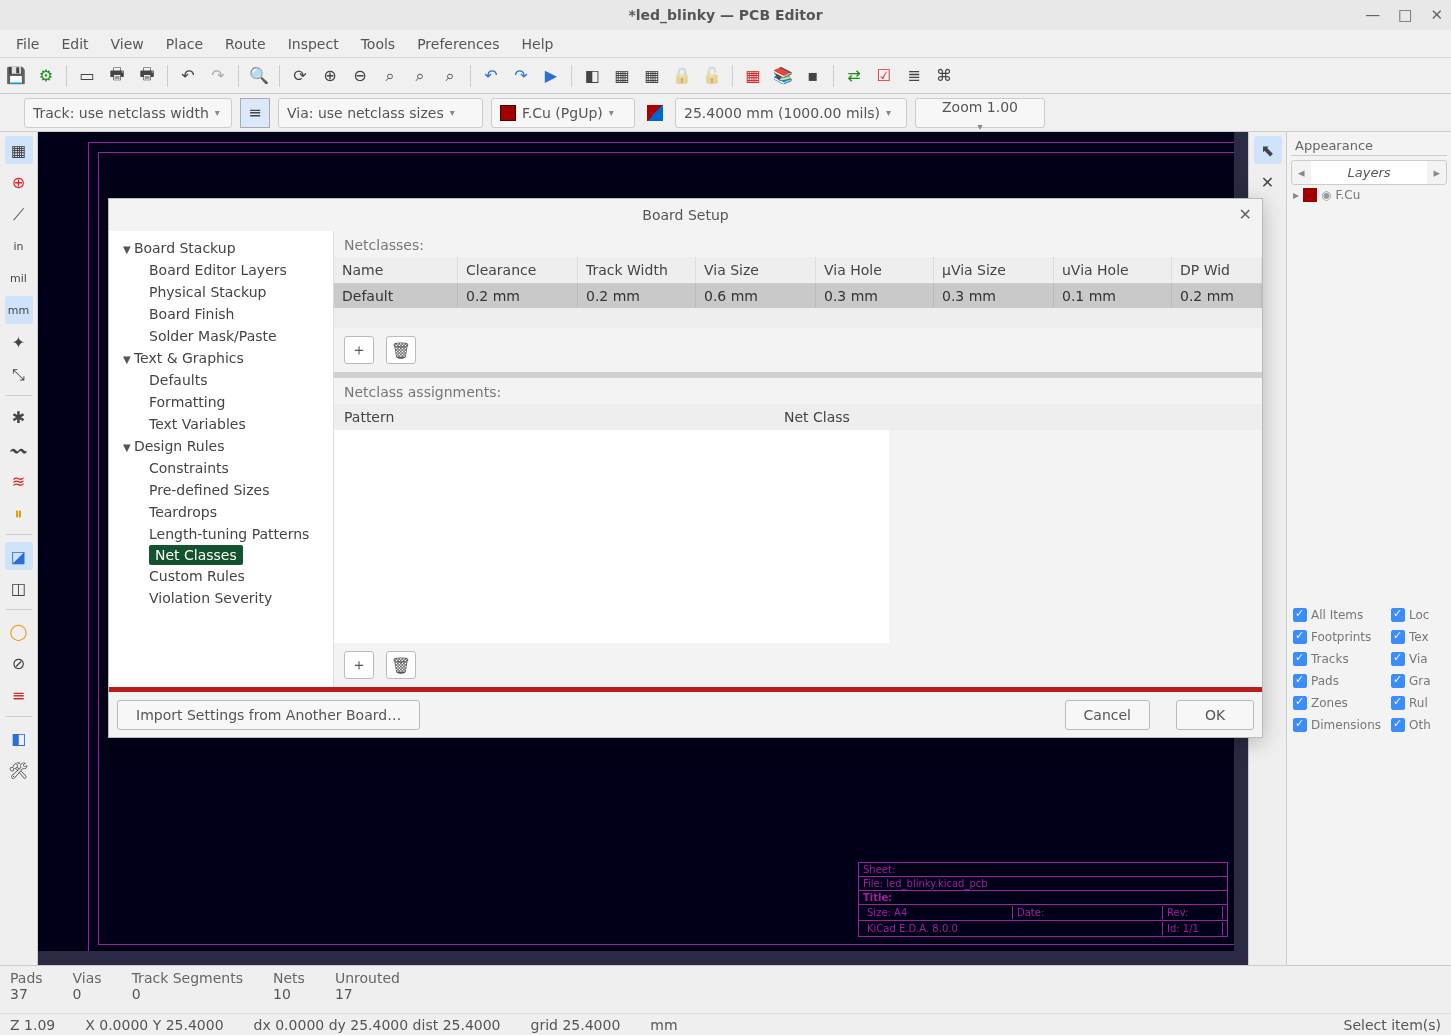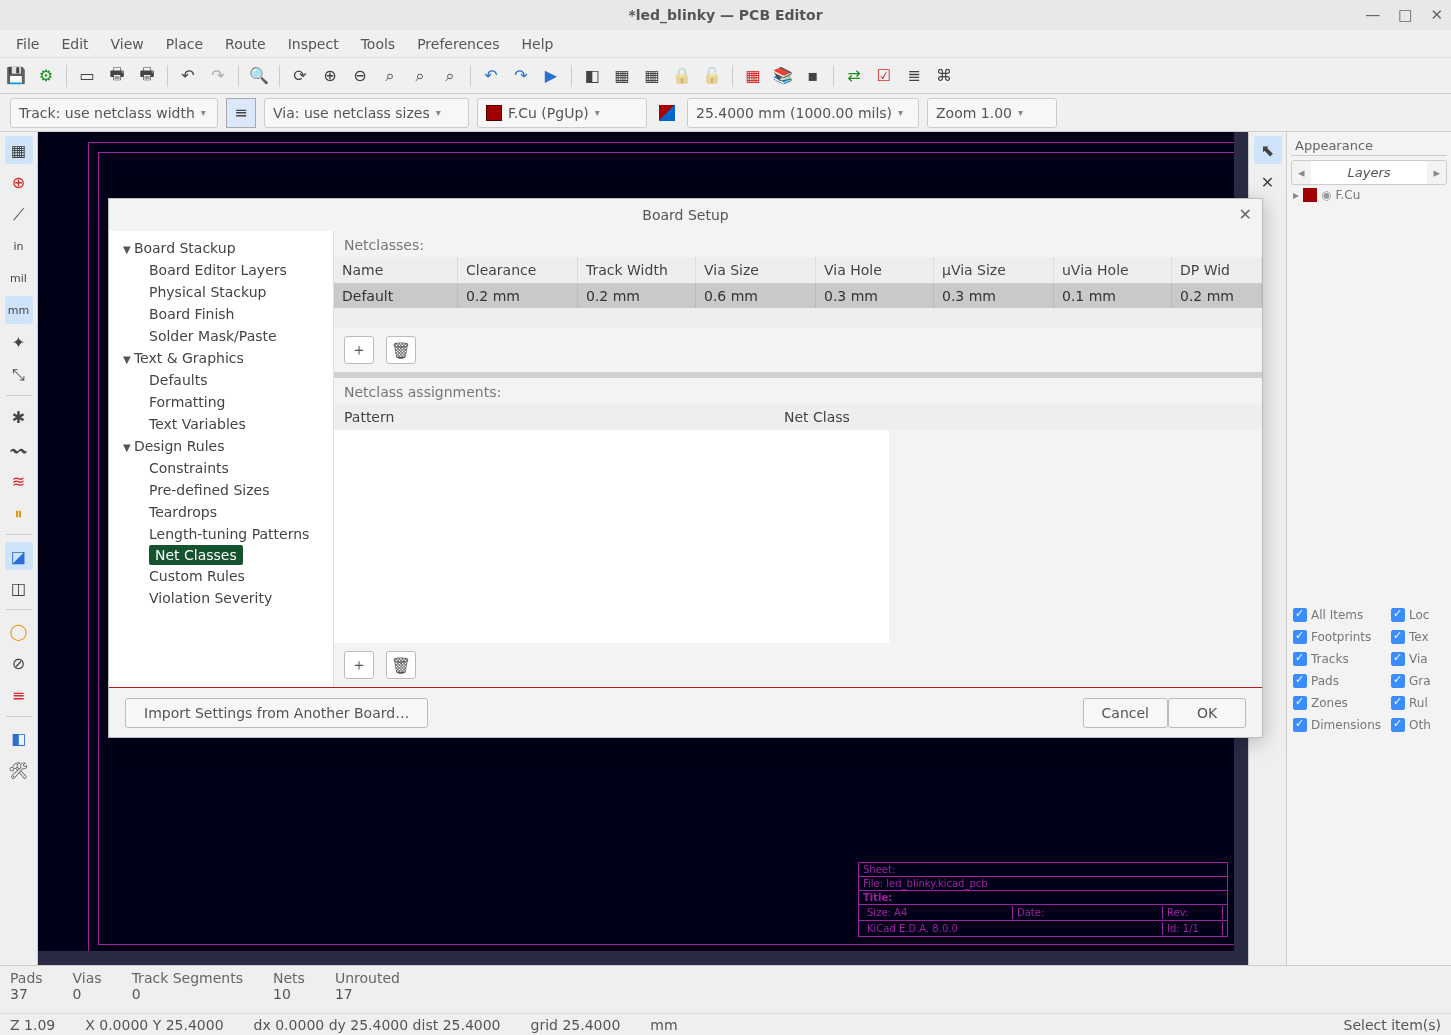--- a/index.html
+++ b/index.html
@@ -13,21 +13,21 @@
   
   .menubar { height: 28px; background: #f0f0f0; display: flex; align-items: center; padding: 0 6px; gap: 2px; border-bottom: 1px solid #ddd; }
   .menubar span { padding: 4px 10px; color: #555; font-size: 14px; }
 
   
   .toolbar { height: 36px; background: #f0f0f0; display: flex; align-items: center; padding: 0 4px; gap: 6px; border-bottom: 1px solid #ccc; }
   .tool-icon { width: 24px; height: 24px; display: flex; align-items: center; justify-content: center; color: #444; font-size: 16px; }
   .tool-sep { width: 1px; height: 22px; background: #ccc; margin: 0 2px; }
 
   
-  .toolbar2 { height: 38px; background: #f0f0f0; display: flex; align-items: center; padding: 0 10px; gap: 8px; border-bottom: 1px solid #ccc; }
+  .toolbar2 { height: 38px; background: #f0f0f0; display: flex; align-items: center; padding: 0 24px; gap: 8px; border-bottom: 1px solid #ccc; }
   .combo { height: 30px; background: #f7f7f7; border: 1px solid #ccc; border-radius: 3px; display: flex; align-items: center; padding: 0 8px; gap: 6px; color: #555; font-size: 14px; }
   .combo .arrow { color: #888; font-size: 10px; }
 
   
   .main { display: flex; height: calc(1035px - 30px - 28px - 36px - 38px - 48px - 22px); }
   .left-panel { width: 38px; background: #efefef; border-right: 1px solid #ccc; display: flex; flex-direction: column; align-items: center; padding-top: 4px; gap: 4px; }
   .lp-icon { width: 28px; height: 28px; display: flex; align-items: center; justify-content: center; font-size: 16px; color: #444; border-radius: 3px; }
   .lp-icon.active { background: #cfe3fb; }
 
   .canvas-area { flex: 1; background: #000018; position: relative; overflow: hidden; }
@@ -81,21 +81,21 @@
   .grid-row div { padding:4px 8px; border-right:1px solid #bbb; }
   .col-name{width:124px;} .col-c{width:120px;} .col-tw{width:118px;} .col-vs{width:120px;} .col-vh{width:118px;} .col-uvs{width:120px;} .col-uvh{width:118px;} .col-dp{flex:1;}
 
   .btn-row { display:flex; gap:12px; padding:8px 10px; }
   .icon-btn { width:30px; height:28px; border:1px solid #bbb; background:#fff; border-radius:3px; display:flex; align-items:center; justify-content:center; font-size:16px; color:#555; }
 
   .assign-head { display:flex; background:#eee; font-size:14px; color:#444; }
   .assign-head div { padding:5px 10px; }
   .assign-body { flex:1; border:1px solid #ddd; margin: 0 10px 0 10px; background:#fff; }
 
-  .dialog-footer { height:50px; display:flex; align-items:center; padding:0 16px; gap:0; border-top:1px solid #b91c1c; }
+  .dialog-footer { height:50px; display:flex; align-items:center; padding:0 8px; gap:26px; border-top:5px solid #b91c1c; }
   .btn { height:30px; padding:0 18px; border:1px solid #bbb; background:#f7f7f7; border-radius:3px; font-size:14px; color:#555; display:flex; align-items:center; }
   .spacer { flex:1; }
 
   .divider-h { height:6px; background:#d0d0d0; }
 
   
   .sq { width:16px; height:16px; display:inline-block; }
 </style>
 </head>
 <body>
@@ -164,33 +164,33 @@
 <div class="toolbar2">
   <div class="combo" style="width:208px;">
     <span>Track: use netclass width</span>
       <span class="arrow">▾</span>
   </div>
   <div class="tool-icon" style="border:1px solid #aaa; background:#dbe8fb;width:30px;height:30px;">≡</div>
   <div class="combo" style="width:205px;">
     <span>Via: use netclass sizes</span>
       <span class="arrow">▾</span>
   </div>
-  <div class="combo" style="width:170px;">
+  <div class="combo" style="width:144px;">
     <span class="sq" style="background:#a00000;border:1px solid #500"></span>
     <span>F.Cu (PgUp)</span>
       <span class="arrow">▾</span>
   </div>
   <div class="tool-icon">
       <span class="sq" style="background:linear-gradient(135deg,#a00 50%,#06c 50%)"></span>
     </div>
   <div class="combo" style="width:232px;">
     <span>25.4000 mm (1000.00 mils)</span>
       <span class="arrow">▾</span>
   </div>
-  <div class="combo" style="width:130px;">
+  <div class="combo" style="width:130px;flex-direction:column;">
     <span>Zoom 1.00</span>
       <span class="arrow">▾</span>
   </div>
 </div>
 
 <div class="main">
   <div class="left-panel">
     <div class="lp-icon active">▦</div>
     <div class="lp-icon" style="color:#d62b2b">⊕</div>
     <div class="lp-icon">⟋</div>

